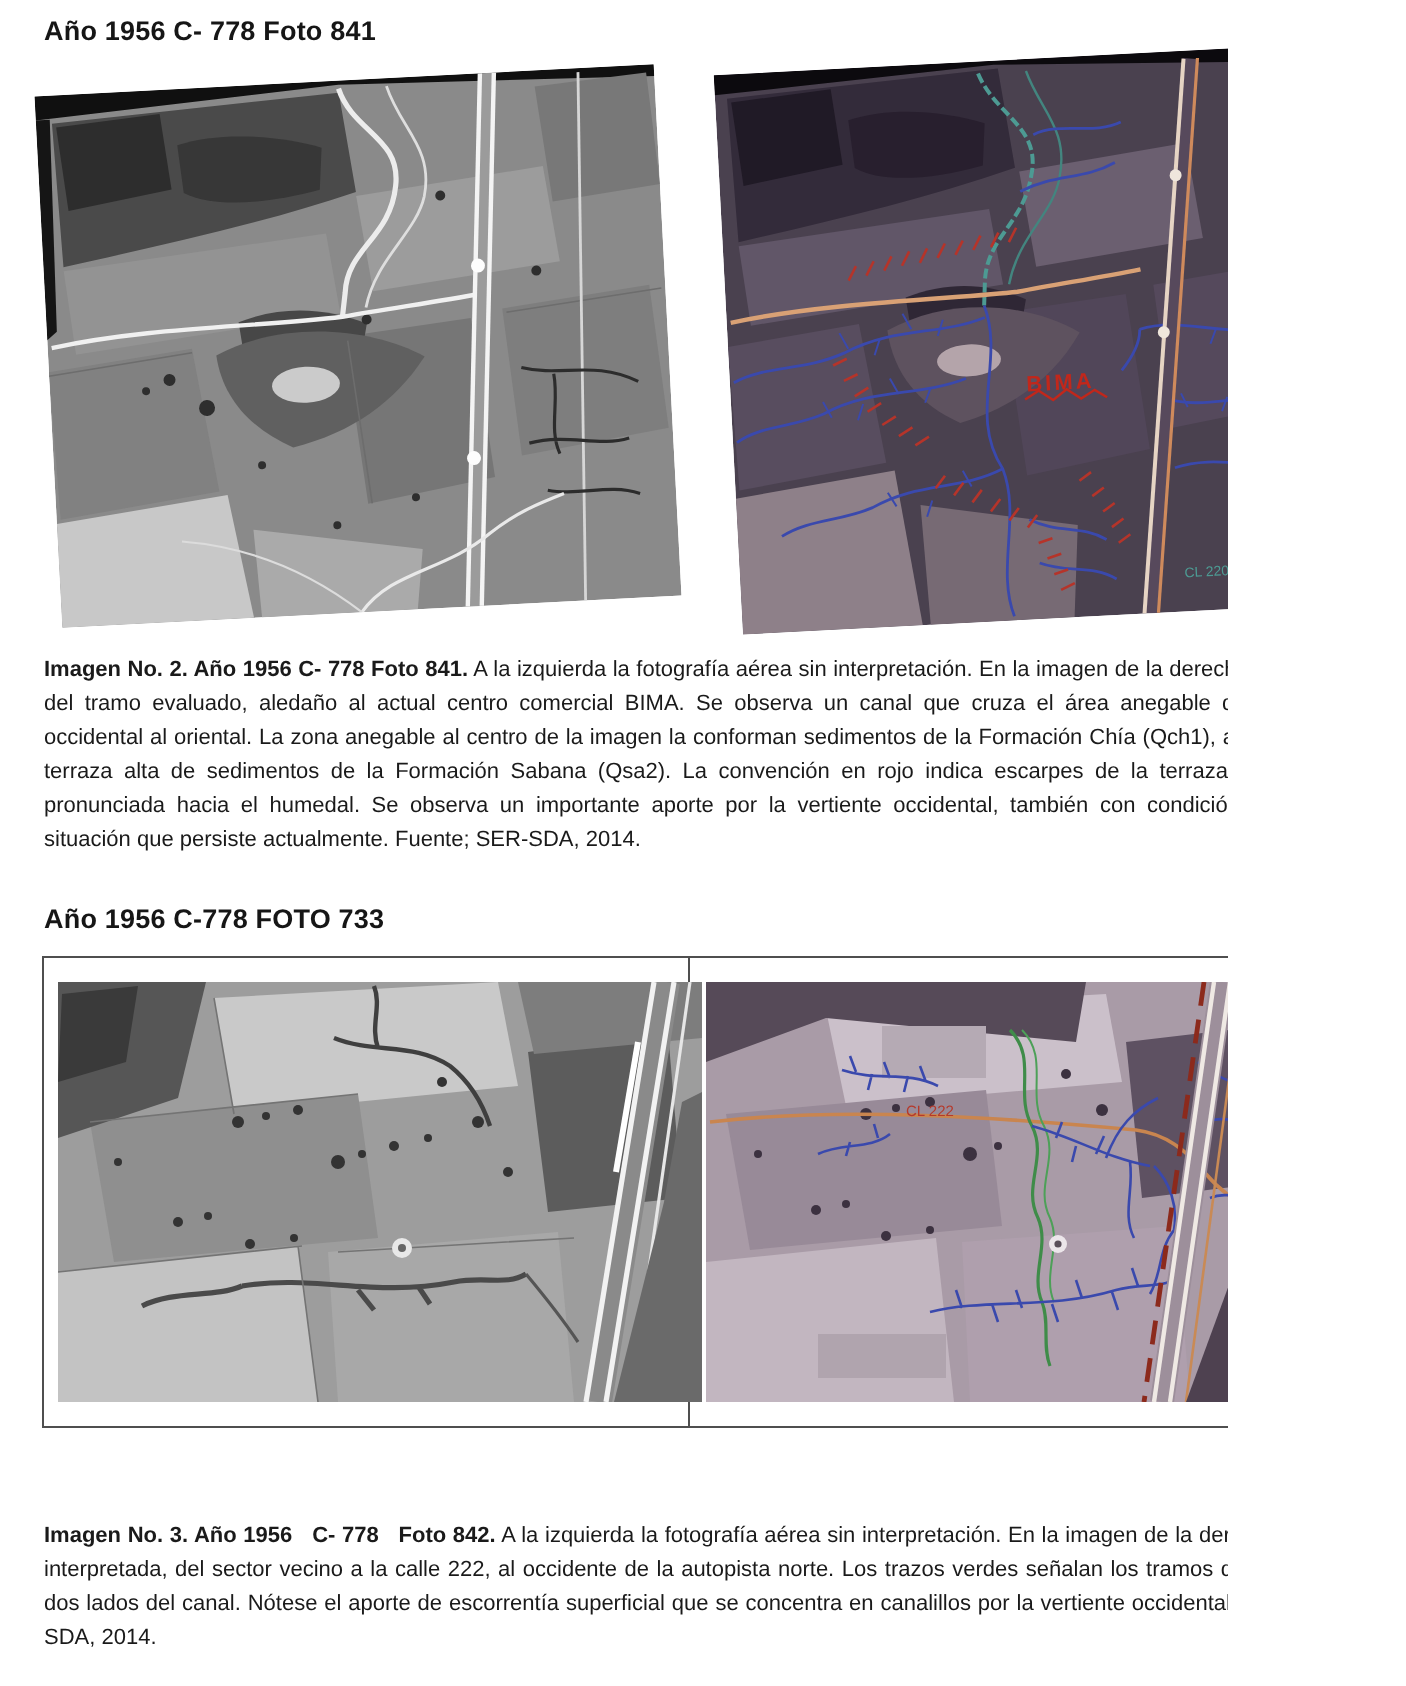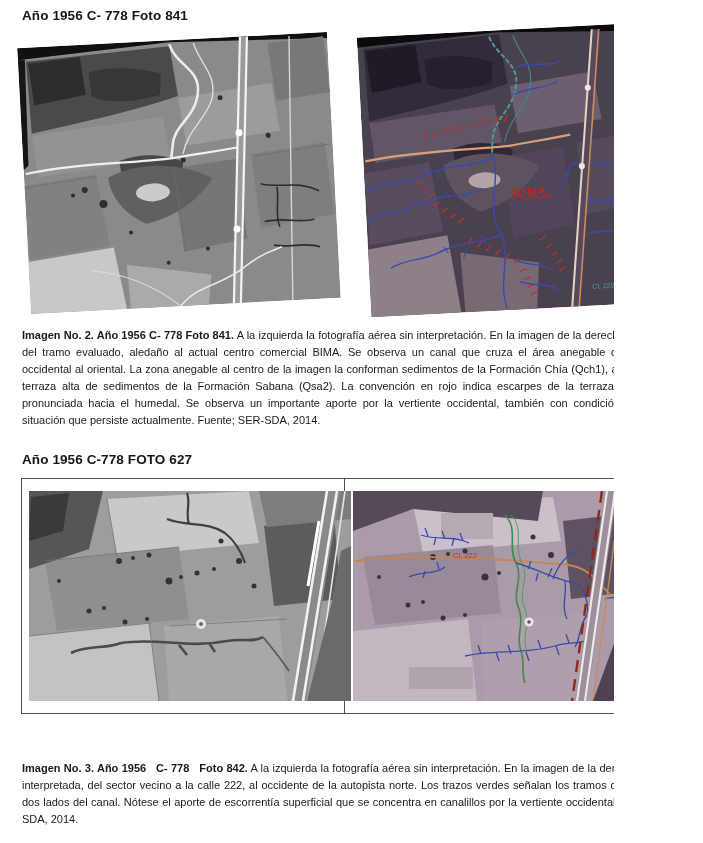--- a/index.html
+++ b/index.html
@@ -137,21 +137,21 @@
         <path d="M147,170 l7,-4 l7,5 l7,-5 l7,5 l7,-4 l6,4" stroke="#c1271b" stroke-width="1.2" fill="none"></path>
         <text x="222" y="263" fill="#4d9a93" font-size="7">CL 220</text>
       </svg>
     </div>
 
     <div class="film-edge"></div>
   </div>
 
   <p class="caption" style="top:327px;"><b>Imagen No. 2. Año 1956 C- 778 Foto 841.</b><span> A la izquierda la fotografía aérea sin interpretación. En la imagen de la derecha, sector norte del tramo evaluado, aledaño al actual centro comercial BIMA. Se observa un canal que cruza el área anegable desde el borde occidental al oriental. La zona anegable al centro de la imagen la conforman sedimentos de la Formación Chía (Qch1), a los dos lados, terraza alta de sedimentos de la Formación Sabana (Qsa2). La convención en rojo indica escarpes de la terraza, de pendiente pronunciada hacia el humedal. Se observa un importante aporte por la vertiente occidental, también con condición de humedal, situación que persiste actualmente. Fuente; SER-SDA, 2014.</span></p>
 
-  <h2 class="fig-heading" style="top:452px;">Año 1956 C-778 FOTO 627</h2>
+  <h2 class="fig-heading" style="top:452px;">Año 1956 C-778 FOTO 733</h2>
 
   <div class="phototable">
     <div class="divider"></div>
 
     <div class="photo-wrap pt-left">
       <svg viewBox="0 0 322 210" preserveAspectRatio="none">
         <rect width="322" height="210" fill="#9d9d9d"></rect>
         <polygon points="78,8 220,0 230,52 88,66" fill="#c9c9c9"></polygon>
         <polygon points="16,70 150,56 160,128 28,140" fill="#8f8f8f"></polygon>
         <polygon points="0,145 120,132 130,210 0,210" fill="#c3c3c3"></polygon>

